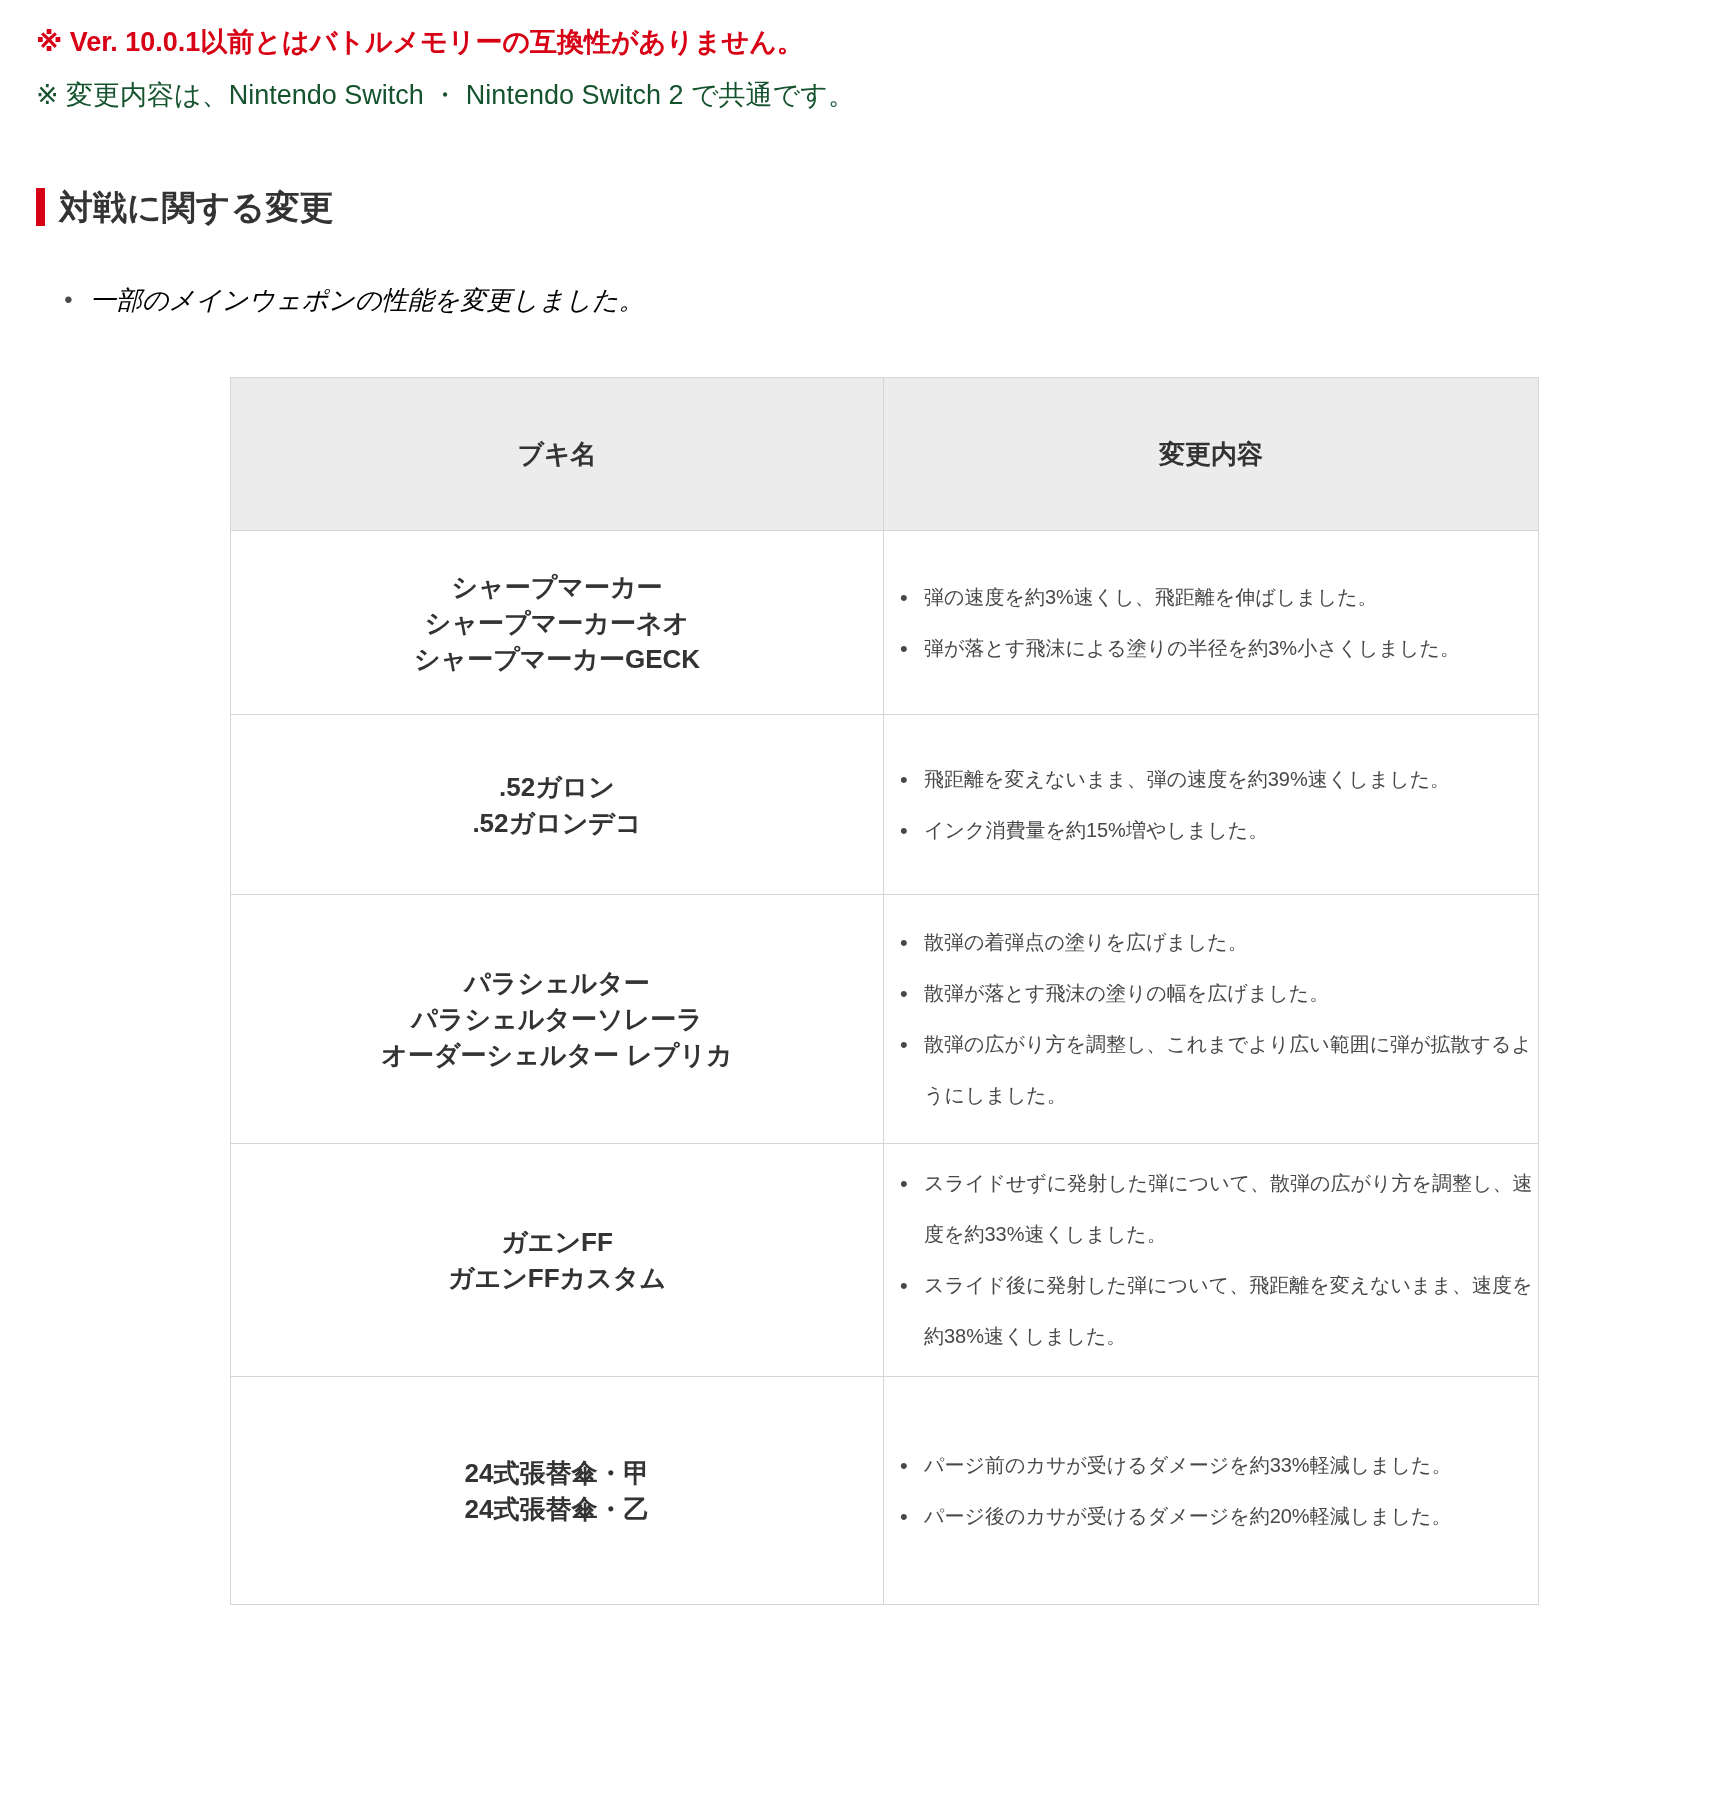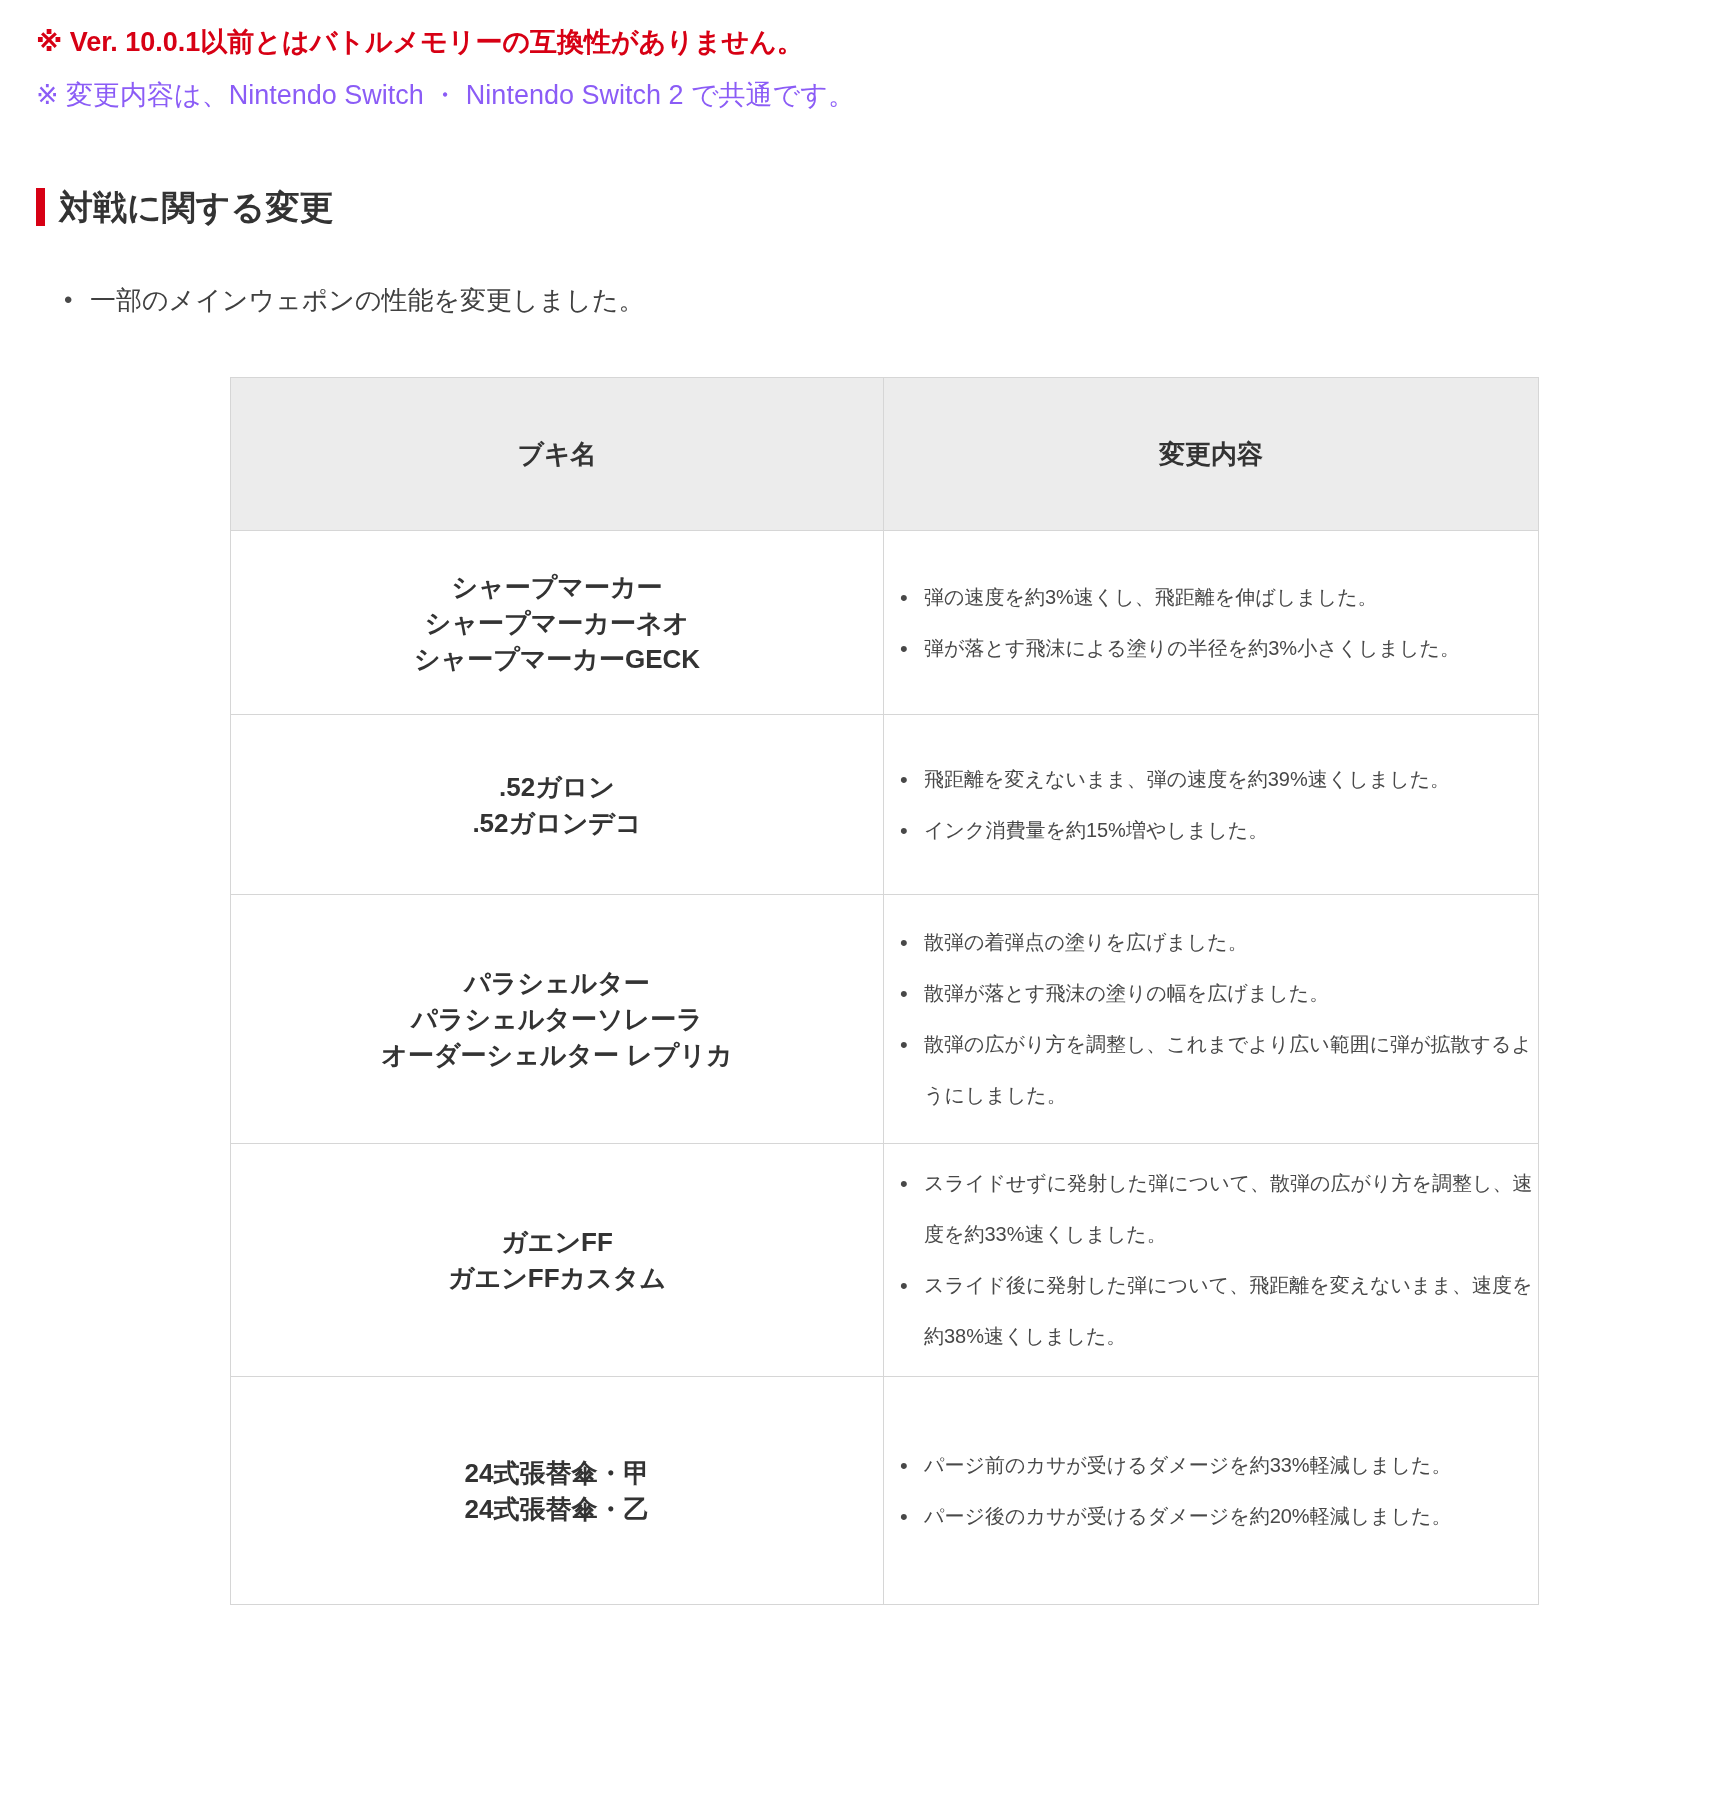--- a/index.html
+++ b/index.html
@@ -13,21 +13,21 @@
     width: 1734px;
     min-height: 1806px;
     background: #ffffff;
     color: #484848;
     box-sizing: border-box;
   }
   .note {
     margin: 0 0 0 36px;
     font-size: 27px;
     line-height: 36px;
-    color: #8b5cf6;
+    color: #14532d;
   }
   .note.warning {
     padding-top: 24px;
     font-weight: bold;
     color: #d70014;
   }
   .note.plain {
     margin-top: 17px;
   }
   .section-heading {
@@ -45,21 +45,22 @@
     height: 38px;
     background: #d70014;
     margin-right: 14px;
   }
   .intro-item {
     position: relative;
     margin: 52px 0 0 64px;
     padding-left: 26px;
     font-size: 26px;
     line-height: 38px;
-    color: #404040;
+    color: #000000;
+    font-style: italic;
   }
   .intro-item::before {
     content: "•";
     position: absolute;
     left: 0;
     top: 0;
     font-size: 24px;
     color: #484848;
   }
   table.weapon-table {

